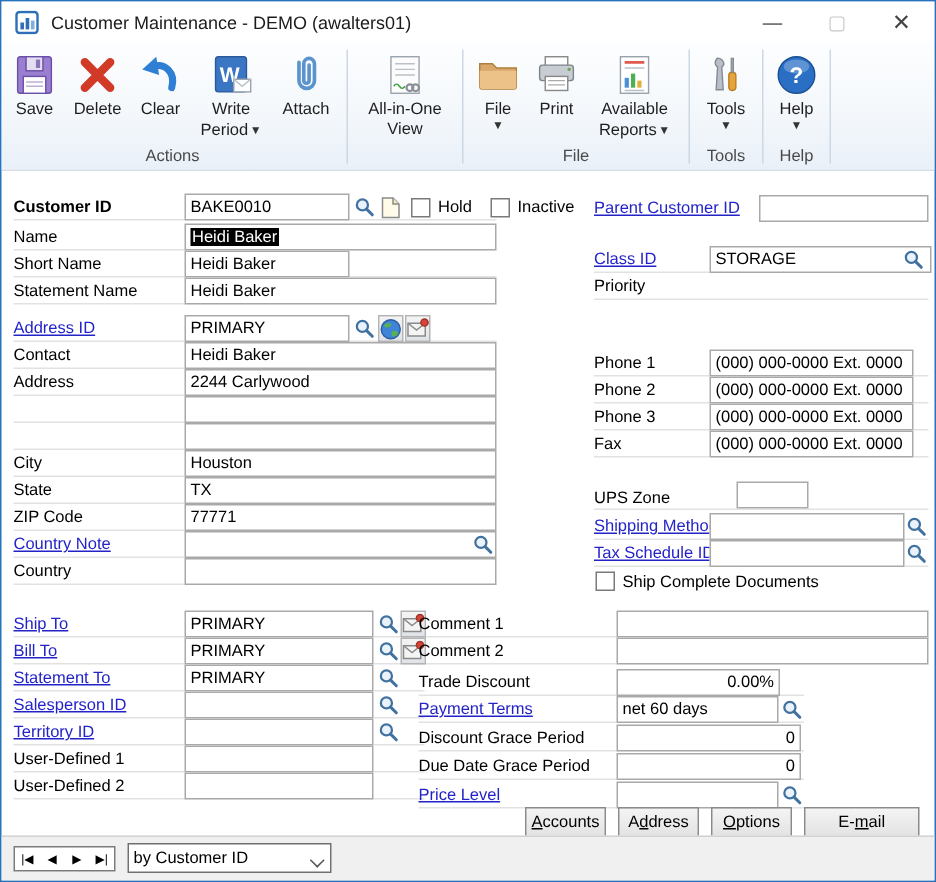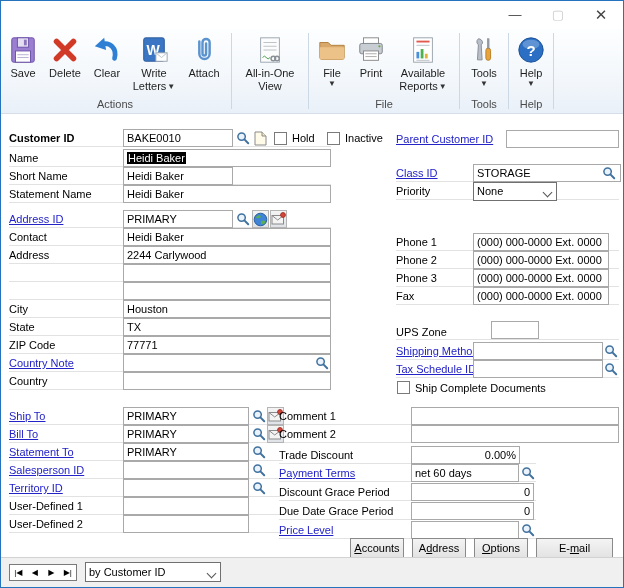--- a/index.html
+++ b/index.html
@@ -39,20 +39,29 @@
   .btn u{text-decoration:underline;}
   .statusbar{position:absolute;left:0;right:0;bottom:0;height:29px;background:#f0f0f0;border-top:1px solid #d2d2d2;}
   .vcr{position:absolute;left:8px;top:6px;width:68px;height:17px;background:#fff;border:1px solid #7a7a7a;box-sizing:border-box;display:flex;}
   .vcr span{flex:1;text-align:center;font-size:8px;line-height:15px;color:#000;cursor:pointer;}
 </style>
 </head>
 <body>
 
 <div class="window">
 
+  <div class="titlebar">
+    <svg class="appicon" viewBox="0 0 16 16">
+      <rect x="1" y="1" width="14" height="14" rx="2" fill="#fff" stroke="#2e6fb8" stroke-width="1.6"></rect>
+      <rect x="3.6" y="8" width="2.4" height="4.6" fill="#2e6fb8"></rect>
+      <rect x="7.1" y="5" width="2.4" height="7.6" fill="#2e6fb8"></rect>
+      <rect x="10.6" y="6.7" width="2.4" height="5.9" fill="#7db0e0"></rect>
+    </svg>
+    <span class="title-text">Customer Maintenance  -  DEMO (awalters01)</span>
+  </div>
   <div class="winbtn" style="left:494px;">—</div>
   <div class="winbtn disabled" style="left:537px;">▢</div>
   <div class="winbtn" style="left:580px;font-size:15px;">✕</div>
 
   <div class="toolbar">
 
     <div class="tb-group">
       <div class="tb-buttons">
         <div class="tb-btn" style="width:38px">
           <span class="tb-icon">
@@ -86,21 +95,21 @@
         </div>
         <div class="tb-btn" style="width:52px">
           <span class="tb-icon">
             <svg width="30" height="30" viewBox="0 0 32 32">
                 <rect x="5" y="3" width="22" height="25" rx="2" fill="#3a76c4" stroke="#2a5a9a"></rect>
                 <text x="15" y="21" font-size="15" font-weight="bold" fill="#fff" text-anchor="middle" font-family="Liberation Sans">W</text>
                 <rect x="18" y="19" width="12" height="9" fill="#fff" stroke="#98a2ac"></rect>
                 <path d="M18 19 l6 5 6 -5" fill="none" stroke="#b8c0c8"></path>
               </svg>
           </span>
-          <span class="tb-label"><span>Write Letters</span><span class="dd">▼</span></span>
+          <span class="tb-label"><span>Write Period</span><span class="dd">▼</span></span>
         </div>
         <div class="tb-btn" style="width:44px">
           <span class="tb-icon">
             <svg width="30" height="30" viewBox="0 0 32 32">
                 <path d="M11 7 v13 a5.5 5.5 0 0 0 11 0 V8 a3.8 3.8 0 0 0 -7.6 0 v12 a1.9 1.9 0 0 0 3.8 0 V9" fill="none" stroke="#5b93cf" stroke-width="2.6" stroke-linecap="round"></path>
               </svg>
           </span>
           <span class="tb-label">Attach</span>
         </div>
       </div>
@@ -279,24 +288,20 @@
   <span class="lbl lnk" style="left:395px;top:163px">Class ID</span>
   <div class="fld" style="left:472px;top:163px;width:148px">STORAGE</div>
   <button class="lk" style="left:599px;top:163px">
     <svg width="14" height="14" viewBox="0 0 14 14">
         <circle cx="5.6" cy="5.6" r="3.7" fill="#eaf2fb" stroke="#41729f" stroke-width="1.5"></circle>
         <line x1="8.4" y1="8.4" x2="12.2" y2="12.2" stroke="#41729f" stroke-width="2" stroke-linecap="round"></line>
       </svg>
   </button>
 
   <span class="lbl" style="left:395px;top:181px">Priority</span>
-  <div class="selectbox" style="left:472px;top:181px;width:84px;height:19px">
-    <span>None</span>
-    <span class="chev"></span>
-  </div>
 
   <span class="lbl lnk" style="left:8px;top:209px">Address ID</span>
   <div class="fld" style="left:122px;top:209px;width:110px">PRIMARY</div>
   <button class="lk" style="left:233px;top:209px">
     <svg width="14" height="14" viewBox="0 0 14 14">
         <circle cx="5.6" cy="5.6" r="3.7" fill="#eaf2fb" stroke="#41729f" stroke-width="1.5"></circle>
         <line x1="8.4" y1="8.4" x2="12.2" y2="12.2" stroke="#41729f" stroke-width="2" stroke-linecap="round"></line>
       </svg>
   </button>
   <button class="ib" style="left:251px;top:209px">

